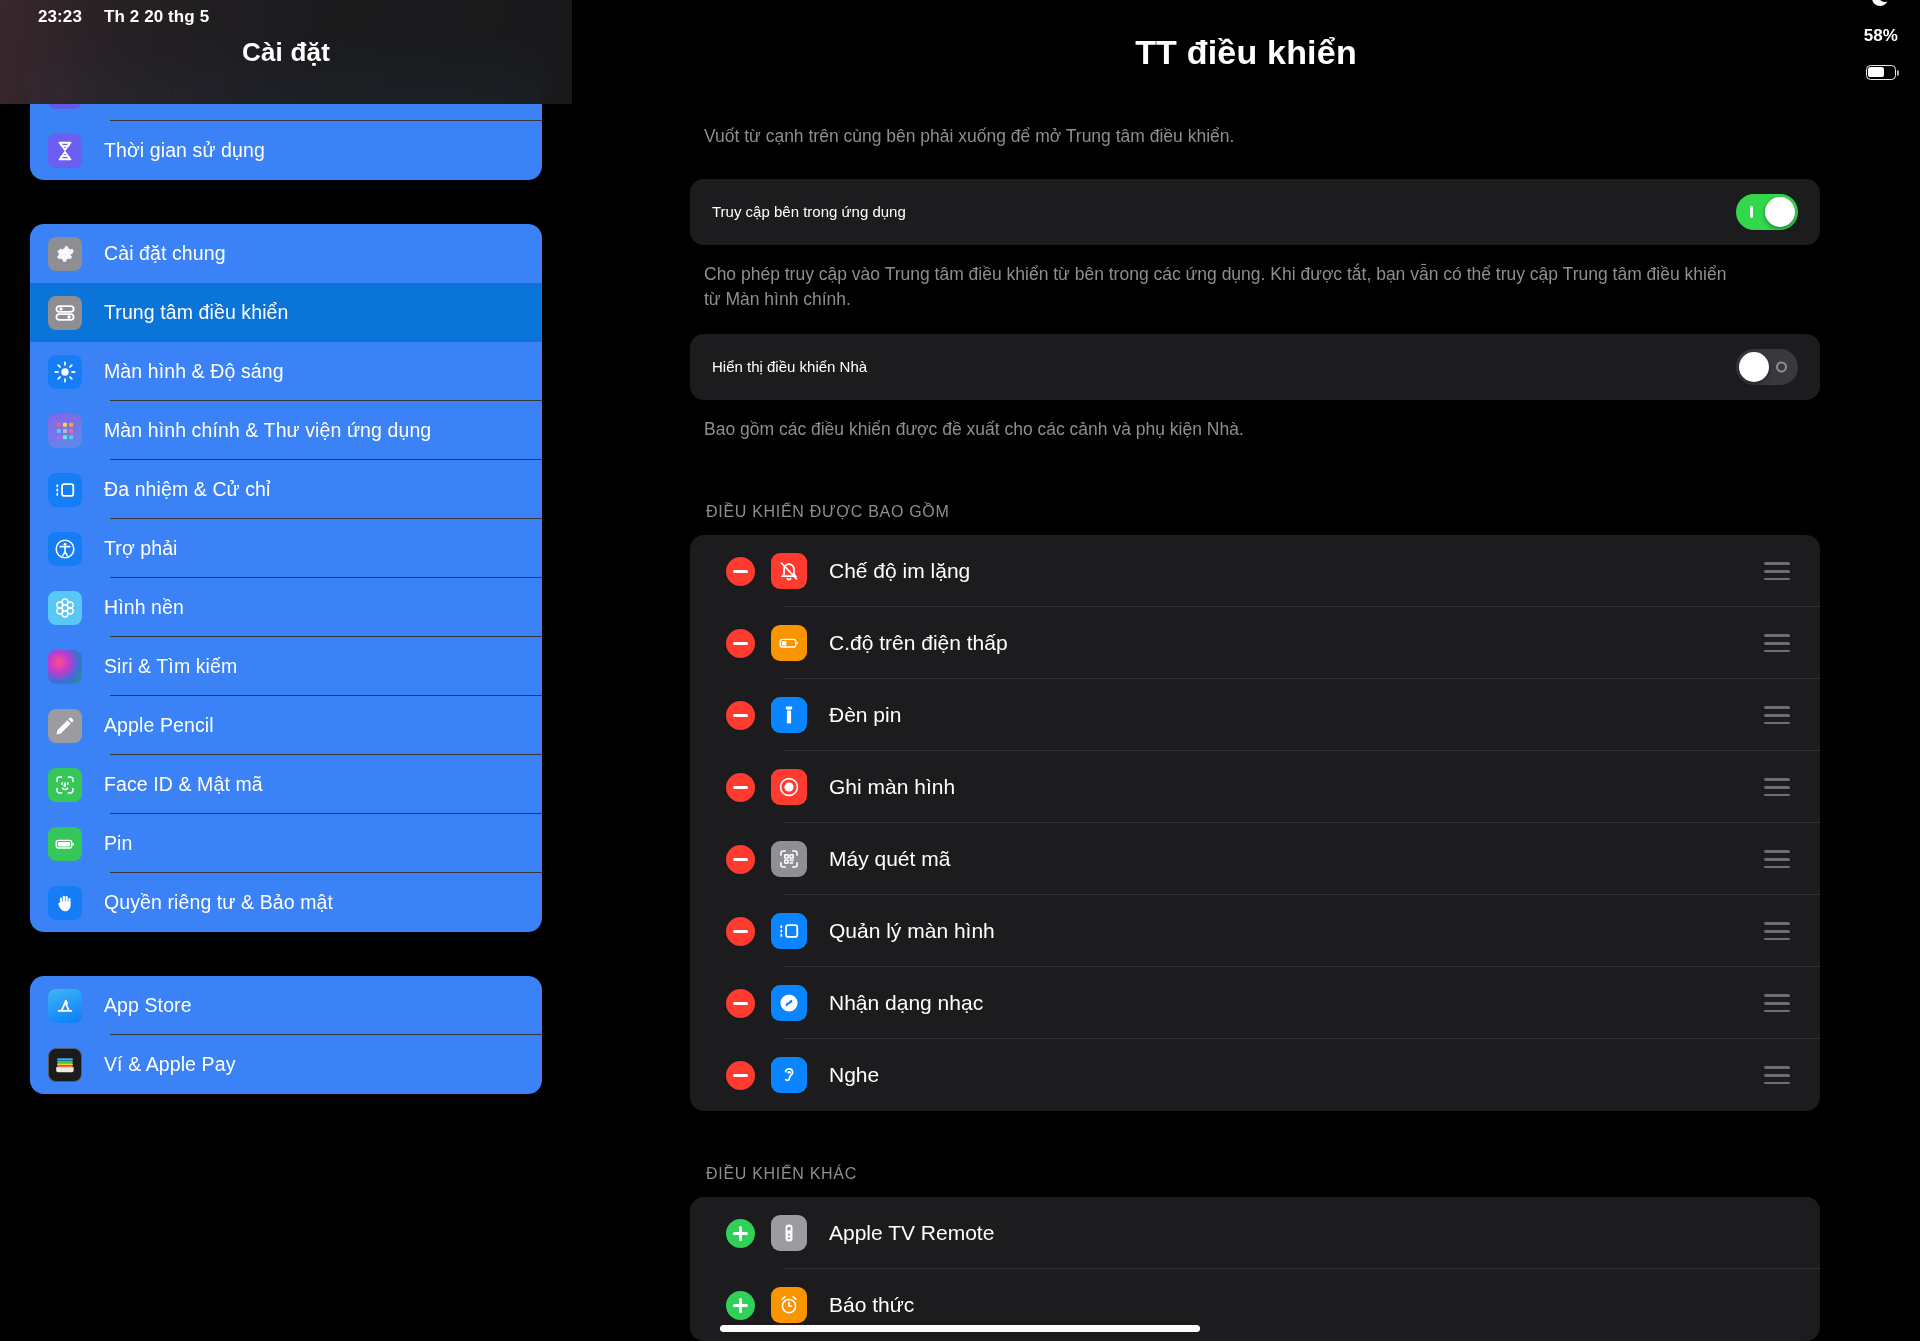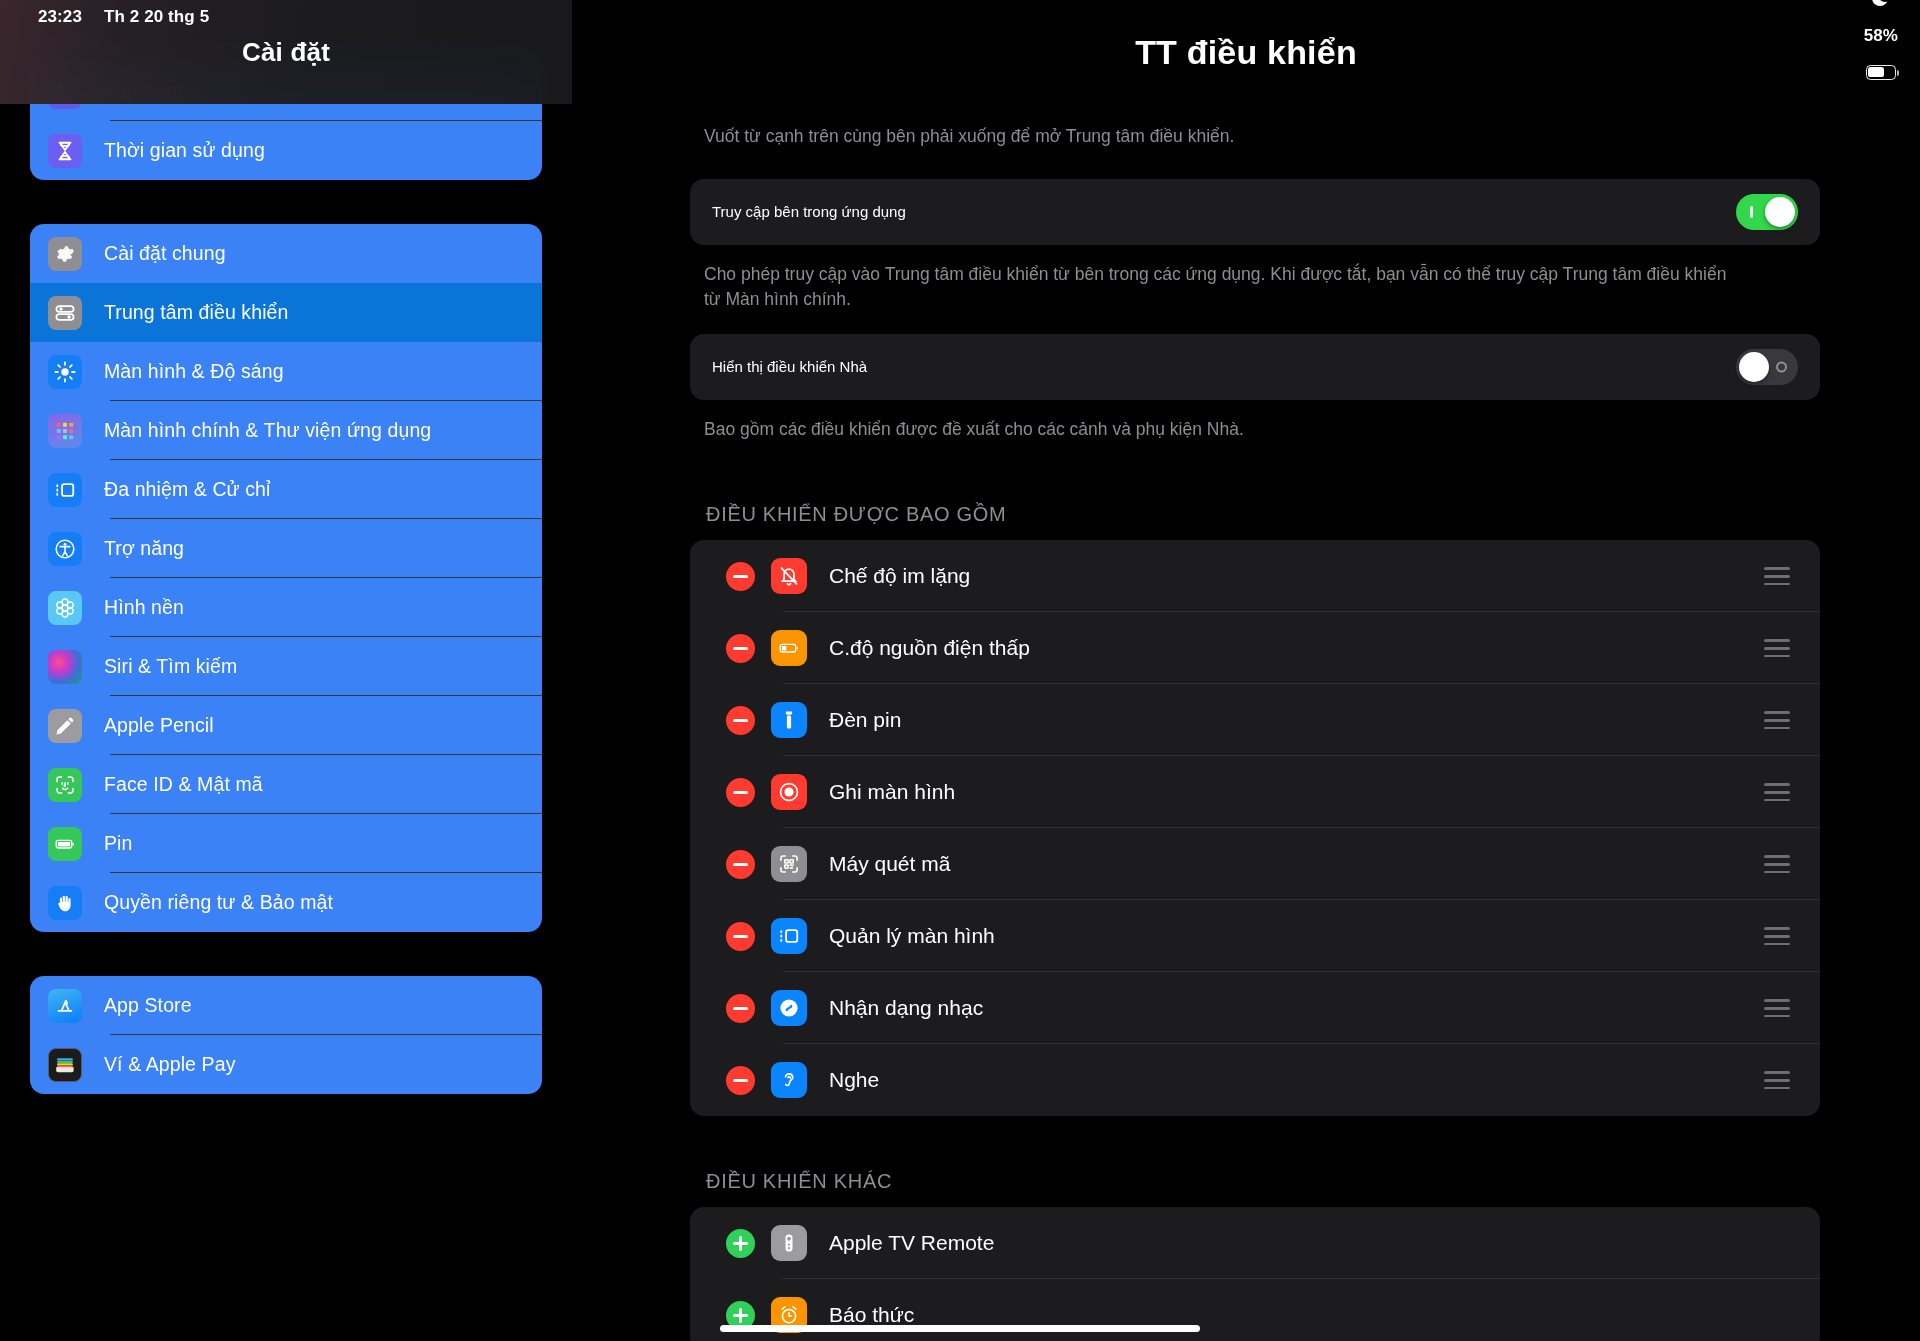--- a/index.html
+++ b/index.html
@@ -120,21 +120,21 @@
     position:absolute; top:3px; width:30px; height:30px; border-radius:50%;
     background:#fff; box-shadow:0 2px 4px rgba(0,0,0,.38);
   }
   .switch.on .knob{ right:3px; }
   .switch.off .knob{ left:3px; }
   .switch .mark{ position:absolute; top:50%; transform:translateY(-50%); }
   .switch.on .mark{ left:14px; width:2.6px; height:12px; background:#eafff0; border-radius:1.4px; }
   .switch.off .mark{ right:11px; width:11px; height:11px; border:2px solid #8e8e93; border-radius:50%; }
 
   .sec-hdr{
-    font-size:20px; color:#8d8d93; letter-spacing:.7px;
+    font-size:16px; color:#8d8d93; letter-spacing:.7px;
     padding:0 14px 0 16px; text-transform:uppercase;
   }
 
   .ctl-row{ display:flex; align-items:center; height:72px; padding-left:36px; position:relative; }
   .ctl-row .sep{ position:absolute; left:93px; right:0; bottom:0; height:1px; background:#303032; }
   .ctl-row:last-child .sep{ display:none; }
   .act{ width:29px;height:29px;border-radius:50%;flex:none;margin-right:16px;display:flex;align-items:center;justify-content:center;}
   .act.minus{ background:#ff3b30; }
   .act.plus{ background:#30d158; }
   .act .bar{ width:15px;height:2.8px;background:#fff;border-radius:2px;position:absolute; }
@@ -276,21 +276,21 @@
       </div>
 
       <div class="row">
         <span class="ic ic-access">
           <svg class="glyph" viewBox="0 0 24 24" fill="none" stroke="#fff" stroke-width="1.7">
             <circle cx="12" cy="12" r="9.6"></circle>
             <circle cx="12" cy="6.9" r="1.5" fill="#fff" stroke="none"></circle>
             <path d="M6.6 9.4h10.8M12 9.8v5.2M12 15l-2.5 4.2M12 15l2.5 4.2" stroke-linecap="round"></path>
           </svg>
         </span>
-        <span class="lbl">Trợ năng</span>
+        <span class="lbl">Trợ phải</span>
         <span class="sep"></span>
       </div>
 
       <div class="row">
         <span class="ic ic-wall">
           <svg class="glyph" viewBox="0 0 24 24" fill="none" stroke="#fff" stroke-width="1.5">
             <circle cx="12" cy="12" r="3.2"></circle>
             <circle cx="12" cy="5.4" r="3.2"></circle>
               <circle cx="12" cy="18.6" r="3.2"></circle>
             <circle cx="6.3" cy="8.7" r="3.2"></circle>
@@ -442,21 +442,21 @@
         <span class="act minus">
             <span class="bar"></span>
           </span>
         <span class="cic cic-lowpower">
           <svg class="glyph" viewBox="0 0 24 24" fill="none">
             <rect x="2.4" y="8" width="17" height="8.4" rx="2.4" stroke="#fff" stroke-width="1.5"></rect>
             <rect x="4.2" y="9.8" width="5" height="4.8" rx="1.1" fill="#fff"></rect>
             <rect x="20.3" y="10.8" width="1.5" height="2.8" rx=".7" fill="#fff"></rect>
           </svg>
         </span>
-        <span class="ctl-label">C.độ nguồn điện thấp</span>
+        <span class="ctl-label">C.độ trên điện thấp</span>
         <span class="handle">
             <i></i>
             <i></i>
             <i></i>
           </span>
         <span class="sep"></span>
       </div>
 
       <div class="ctl-row">
         <span class="act minus">

